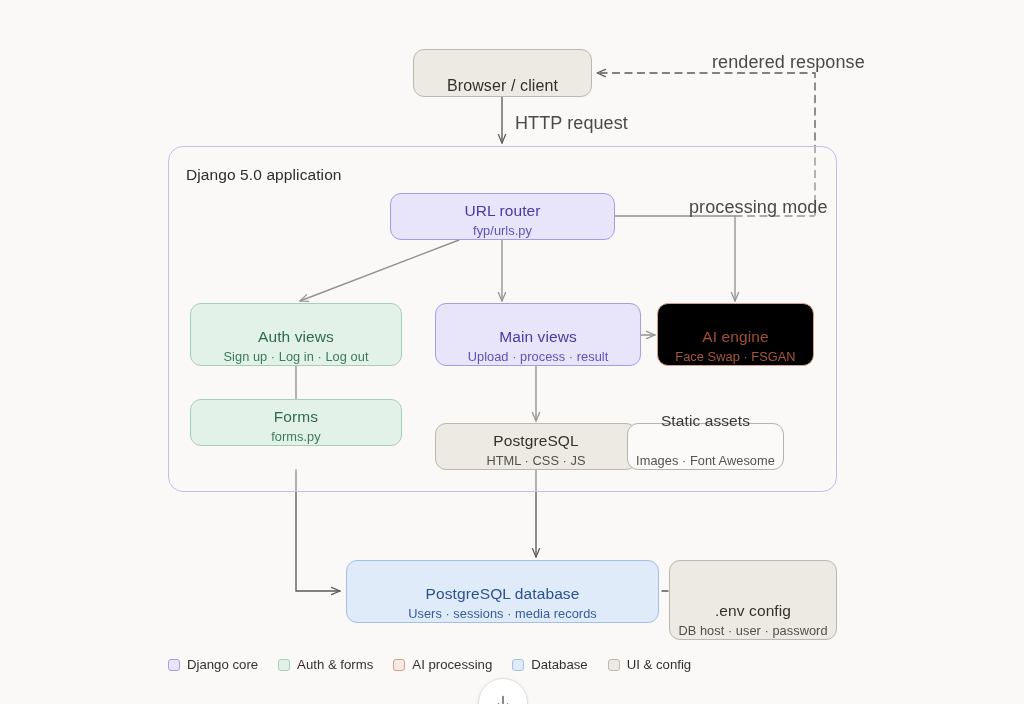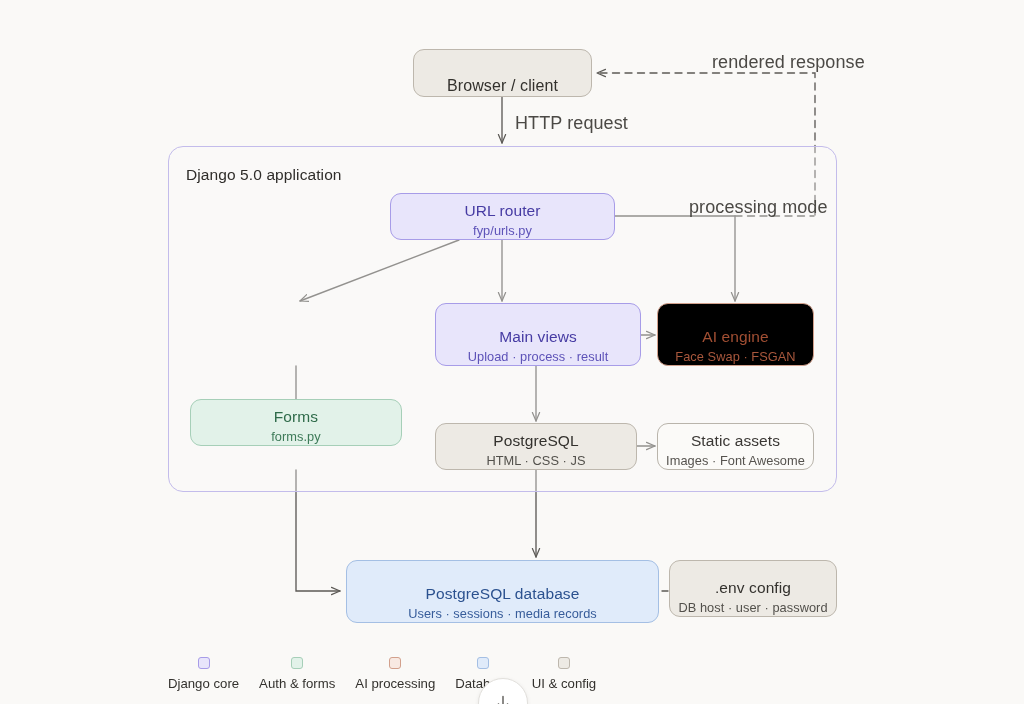--- a/index.html
+++ b/index.html
@@ -96,21 +96,20 @@
     align-items: center;
     gap: 20px;
     font-size: 13.2px;
     color: #33312d;
   }
   .legend-item {
     display: flex;
     align-items: center;
     gap: 7px;
     white-space: nowrap;
-    flex-direction: column;
   }
   .swatch {
     width: 12px; height: 12px;
     border-radius: 3px;
     box-sizing: border-box;
     display: inline-block;
   }
   #scroll-btn {
     position: absolute;
     left: 478px; top: 678px;
@@ -181,20 +180,24 @@
 
   <div class="node single v-ui" style="left:413px; top:49px; width:179px; height:48px;">
     <span class="t1">Browser / client</span>
   </div>
 
   <div class="node v-django" style="left:390px; top:193px; width:225px; height:47px;">
     <span class="t1">URL router</span>
     <span class="t2">fyp/urls.py</span>
   </div>
 
+  <div class="node v-auth" style="left:190px; top:303px; width:212px; height:63px;">
+    <span class="t1">Auth views</span>
+    <span class="t2">Sign up · Log in · Log out</span>
+  </div>
 
   <div class="node v-django" style="left:435px; top:303px; width:206px; height:63px;">
     <span class="t1">Main views</span>
     <span class="t2">Upload · process · result</span>
   </div>
 
   <div class="node v-ai" style="left:657px; top:303px; width:157px; height:63px;">
     <span class="t1">AI engine</span>
     <span class="t2">Face Swap · FSGAN</span>
   </div>
@@ -202,31 +205,31 @@
   <div class="node v-auth" style="left:190px; top:399px; width:212px; height:47px;">
     <span class="t1">Forms</span>
     <span class="t2">forms.py</span>
   </div>
 
   <div class="node v-ui" style="left:435px; top:423px; width:202px; height:47px;">
     <span class="t1">PostgreSQL</span>
     <span class="t2">HTML · CSS · JS</span>
   </div>
 
-  <div class="node v-uilite" style="left:657px; top:423px; width:157px; height:47px;">
+  <div class="node v-uilite" style="left:627px; top:423px; width:157px; height:47px;gap:20px;">
     <span class="t1">Static assets</span>
     <span class="t2">Images · Font Awesome</span>
   </div>
 
   <div class="node v-db" style="left:346px; top:560px; width:313px; height:63px;">
     <span class="t1">PostgreSQL database</span>
     <span class="t2">Users · sessions · media records</span>
   </div>
 
-  <div class="node v-ui" style="left:669px; top:560px; width:168px; height:57px;">
+  <div class="node v-ui" style="left:669px; top:560px; width:168px; height:80px;">
     <span class="t1">.env config</span>
     <span class="t2">DB host · user · password</span>
   </div>
 
   <div id="legend">
     <div class="legend-item">
       <span class="swatch" style="background: rgb(232, 229, 251); border: 1.3px solid rgb(167, 156, 232);"></span>
       <span>Django core</span>
     </div>
     <div class="legend-item">

